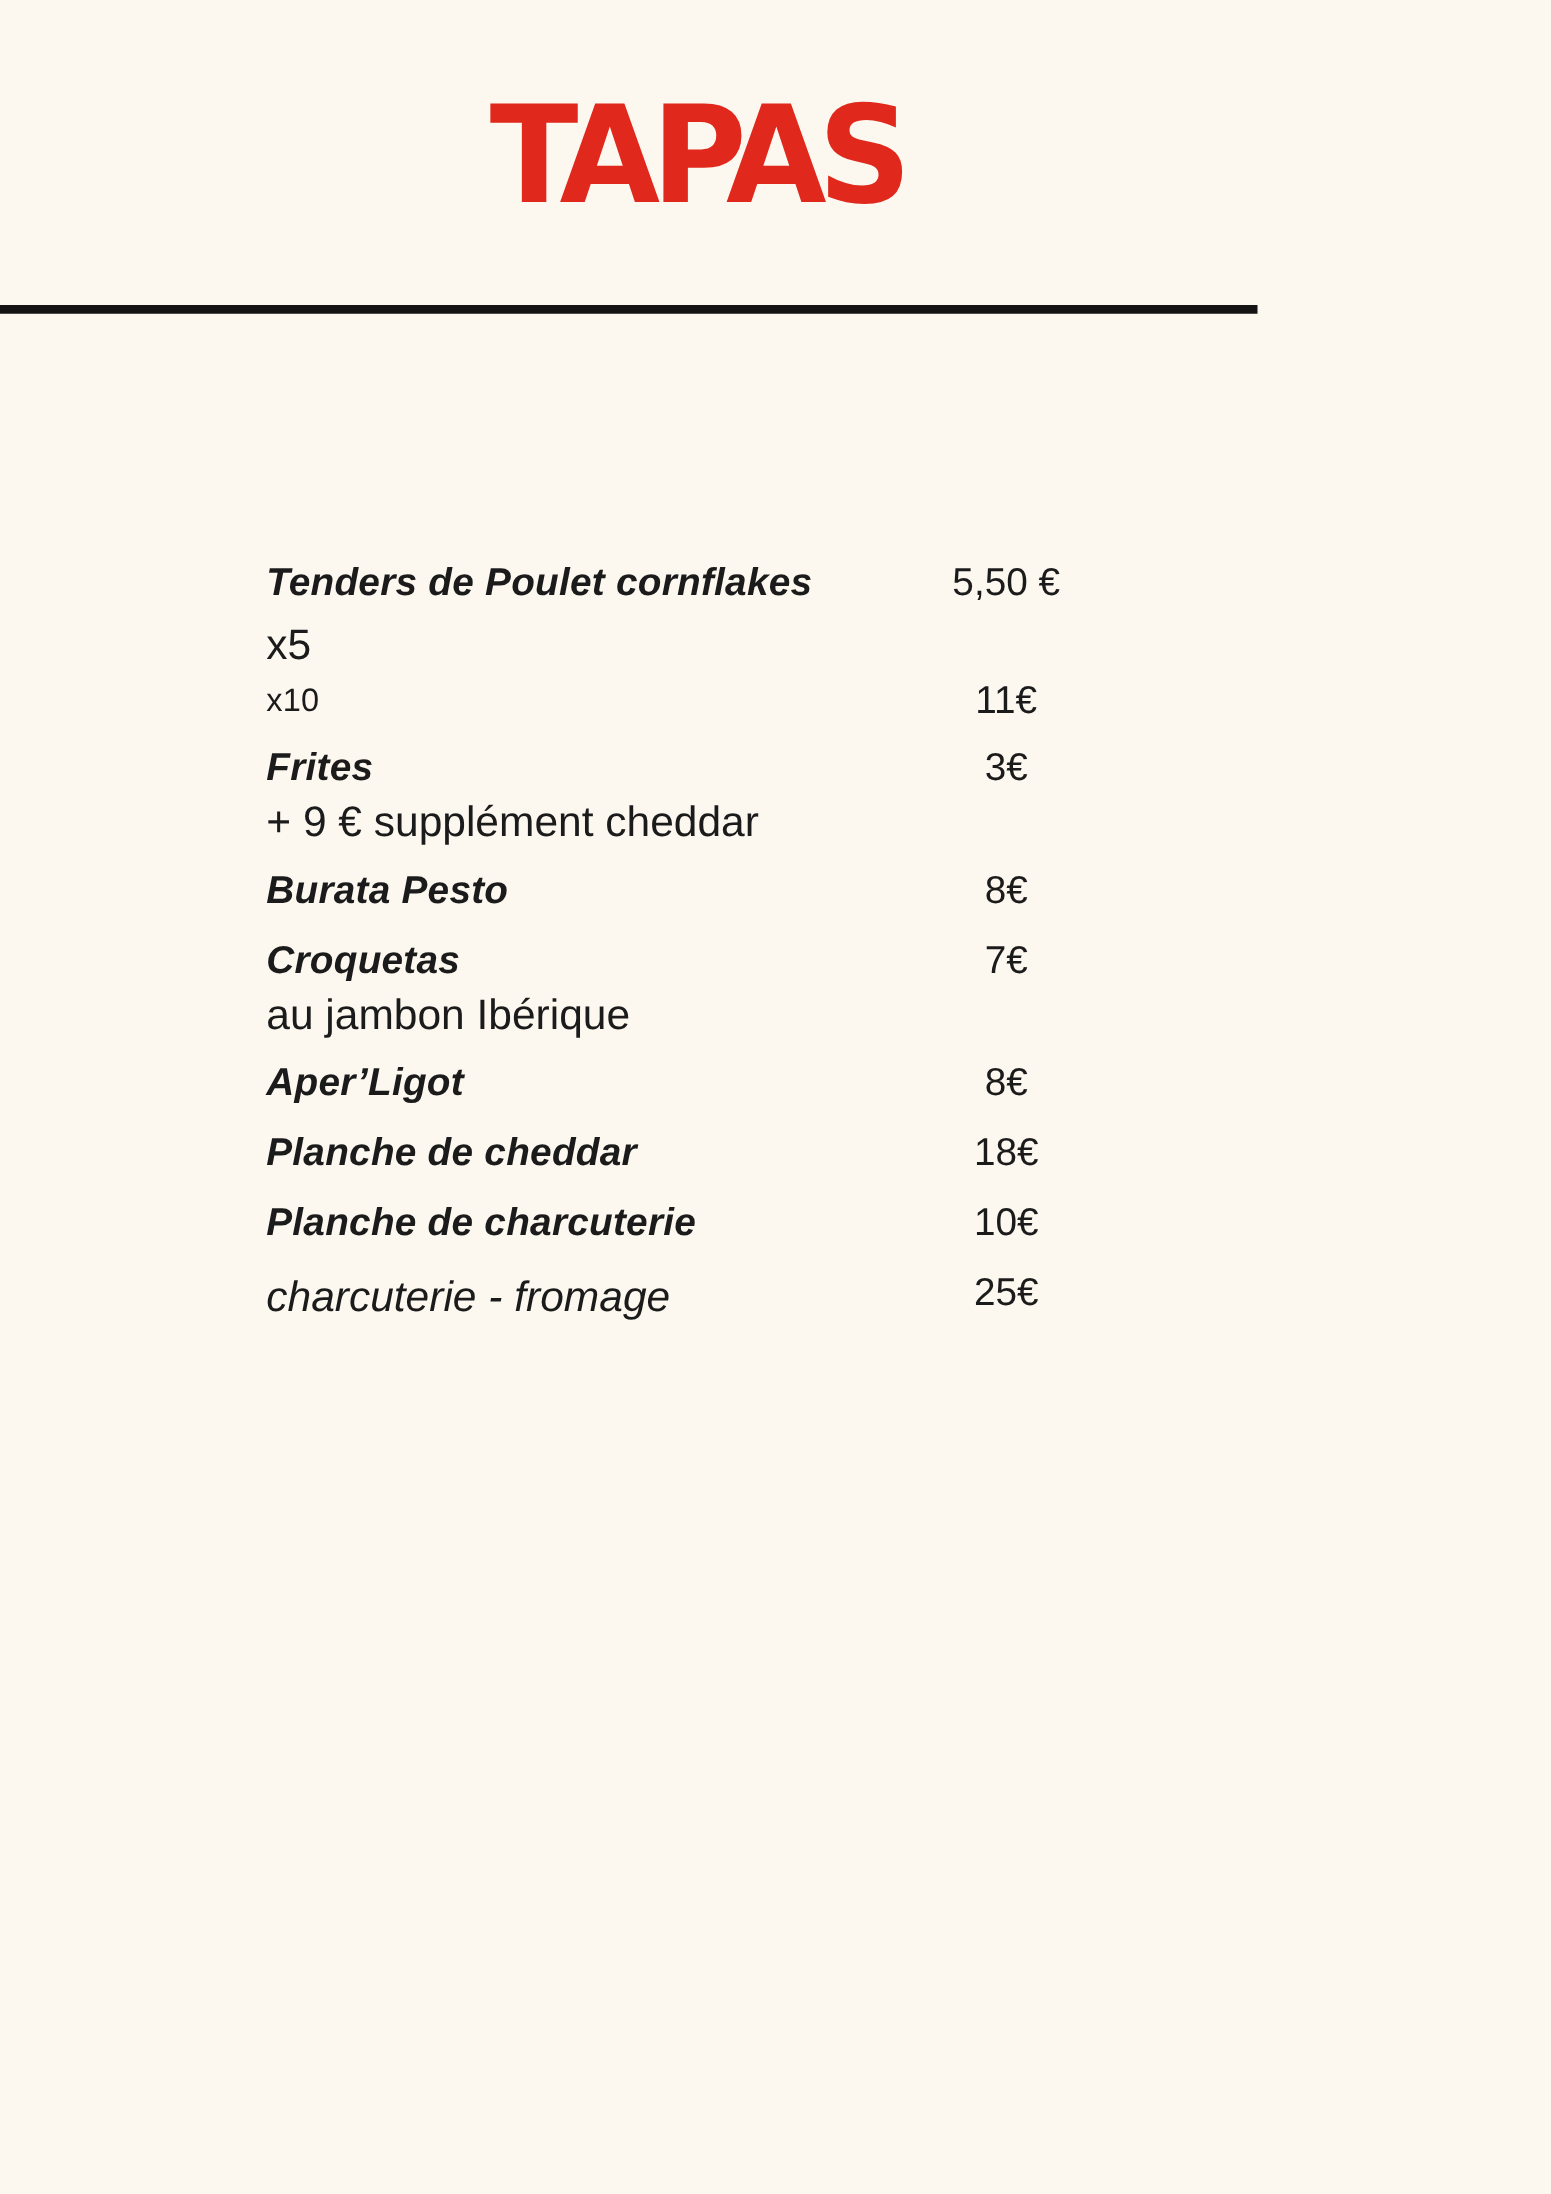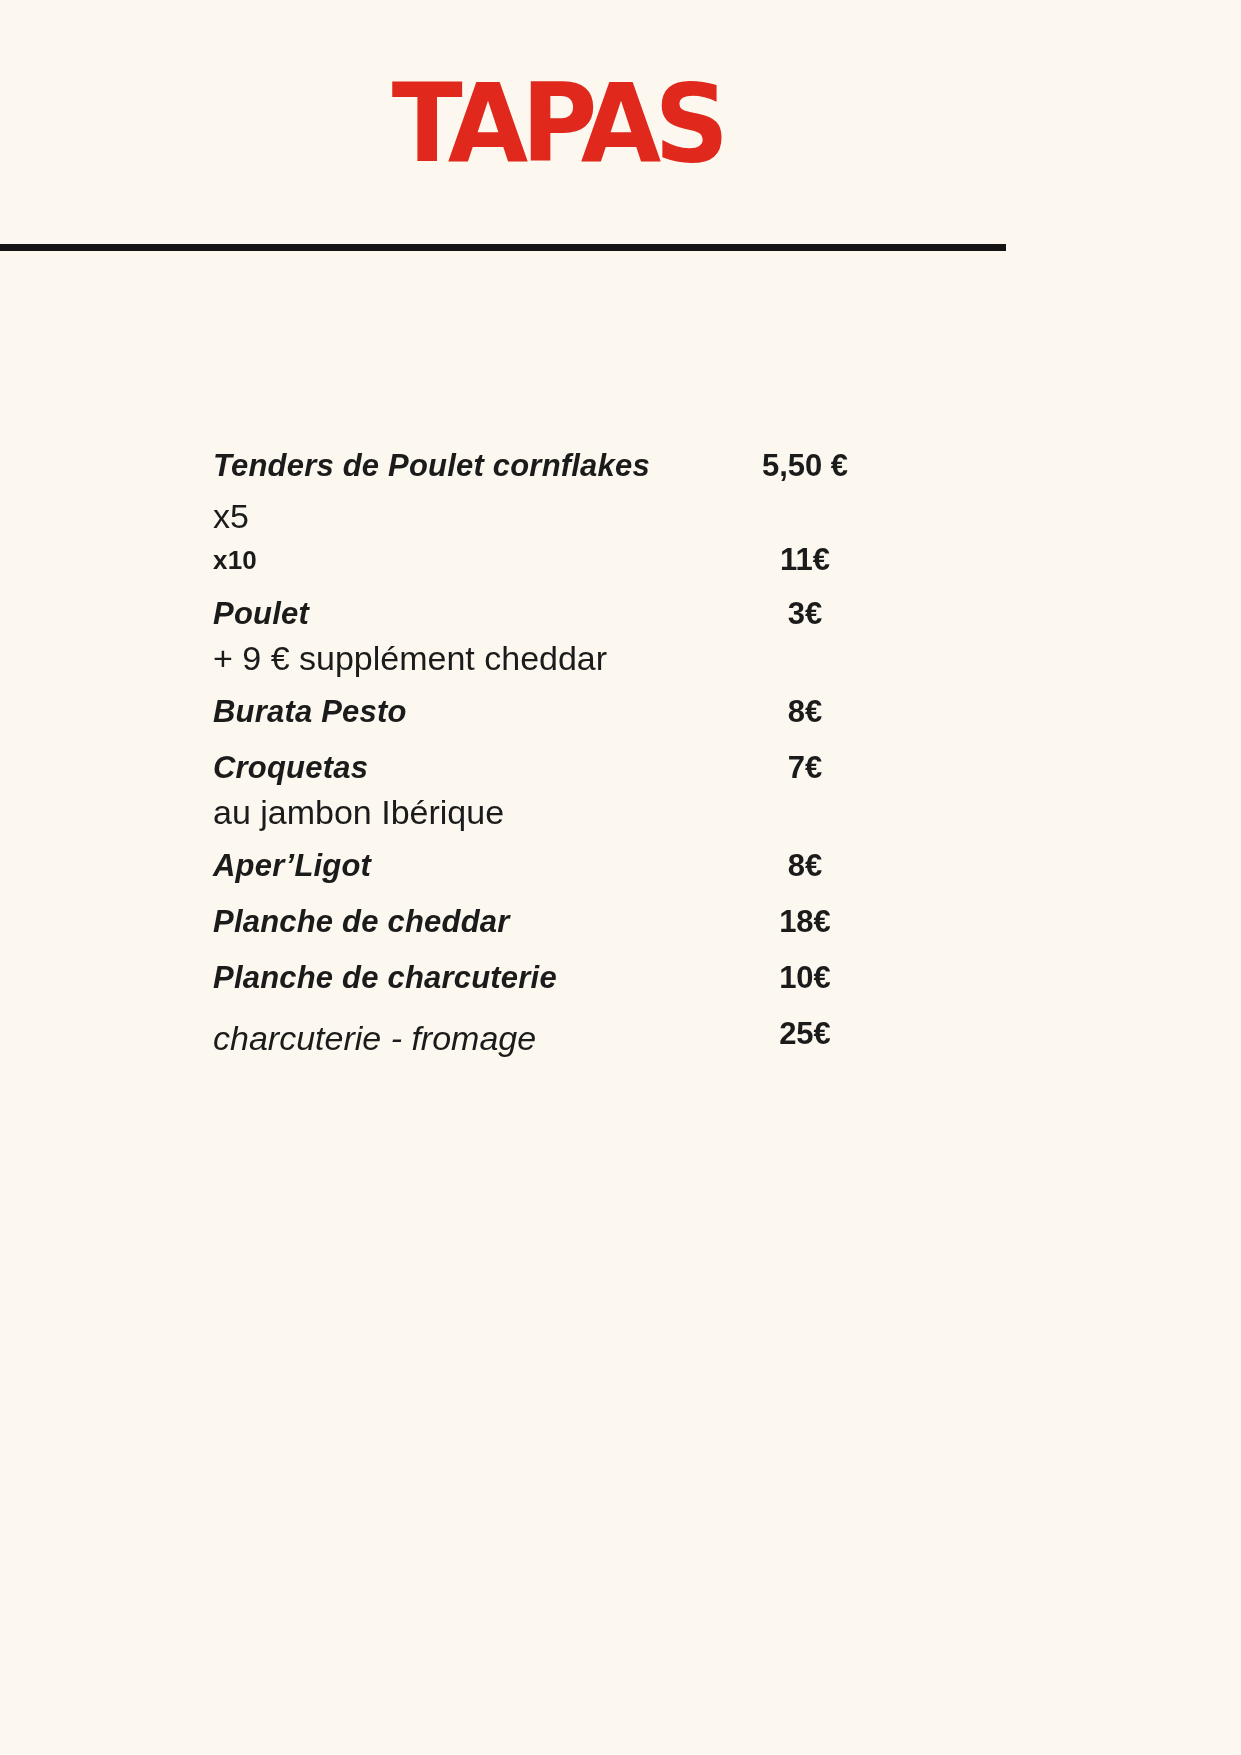--- a/index.html
+++ b/index.html
@@ -56,38 +56,37 @@
   .item-name{
     font-size:31px;
     line-height:38px;
     font-weight:bold;
     font-style:italic;
     letter-spacing:.2px;
   }
   .variant{
     font-size:26px;
     line-height:34px;
-    font-weight:bold;
+    font-weight:normal;
     font-style:normal;
   }
   .desc{
     font-size:34px;
     line-height:34px;
     margin-top:8px;
     color:var(--ink);
   }
   .desc.wide-gap{margin-top:14px;}
   .price{
     width:170px;
     flex:0 0 170px;
     text-align:center;
     font-size:31px;
     line-height:38px;
     white-space:nowrap;
-    font-weight:bold;
   }
 </style>
 </head>
 <body>
 
 <div class="page">
 
   <div class="header">
     <div class="title">TAPAS</div>
   </div>
@@ -106,21 +105,21 @@
 
     <div class="row">
       <div class="left">
         <div class="item-name variant">x10</div>
       </div>
       <div class="price" style="line-height:34px;">11€</div>
     </div>
 
     <div class="row">
       <div class="left">
-        <div class="item-name">Poulet</div>
+        <div class="item-name">Frites</div>
         <div class="desc">+ 9 € supplément cheddar</div>
       </div>
       <div class="price">3€</div>
     </div>
 
     <div class="row">
       <div class="left">
         <div class="item-name">Burata Pesto</div>
       </div>
       <div class="price">8€</div>

